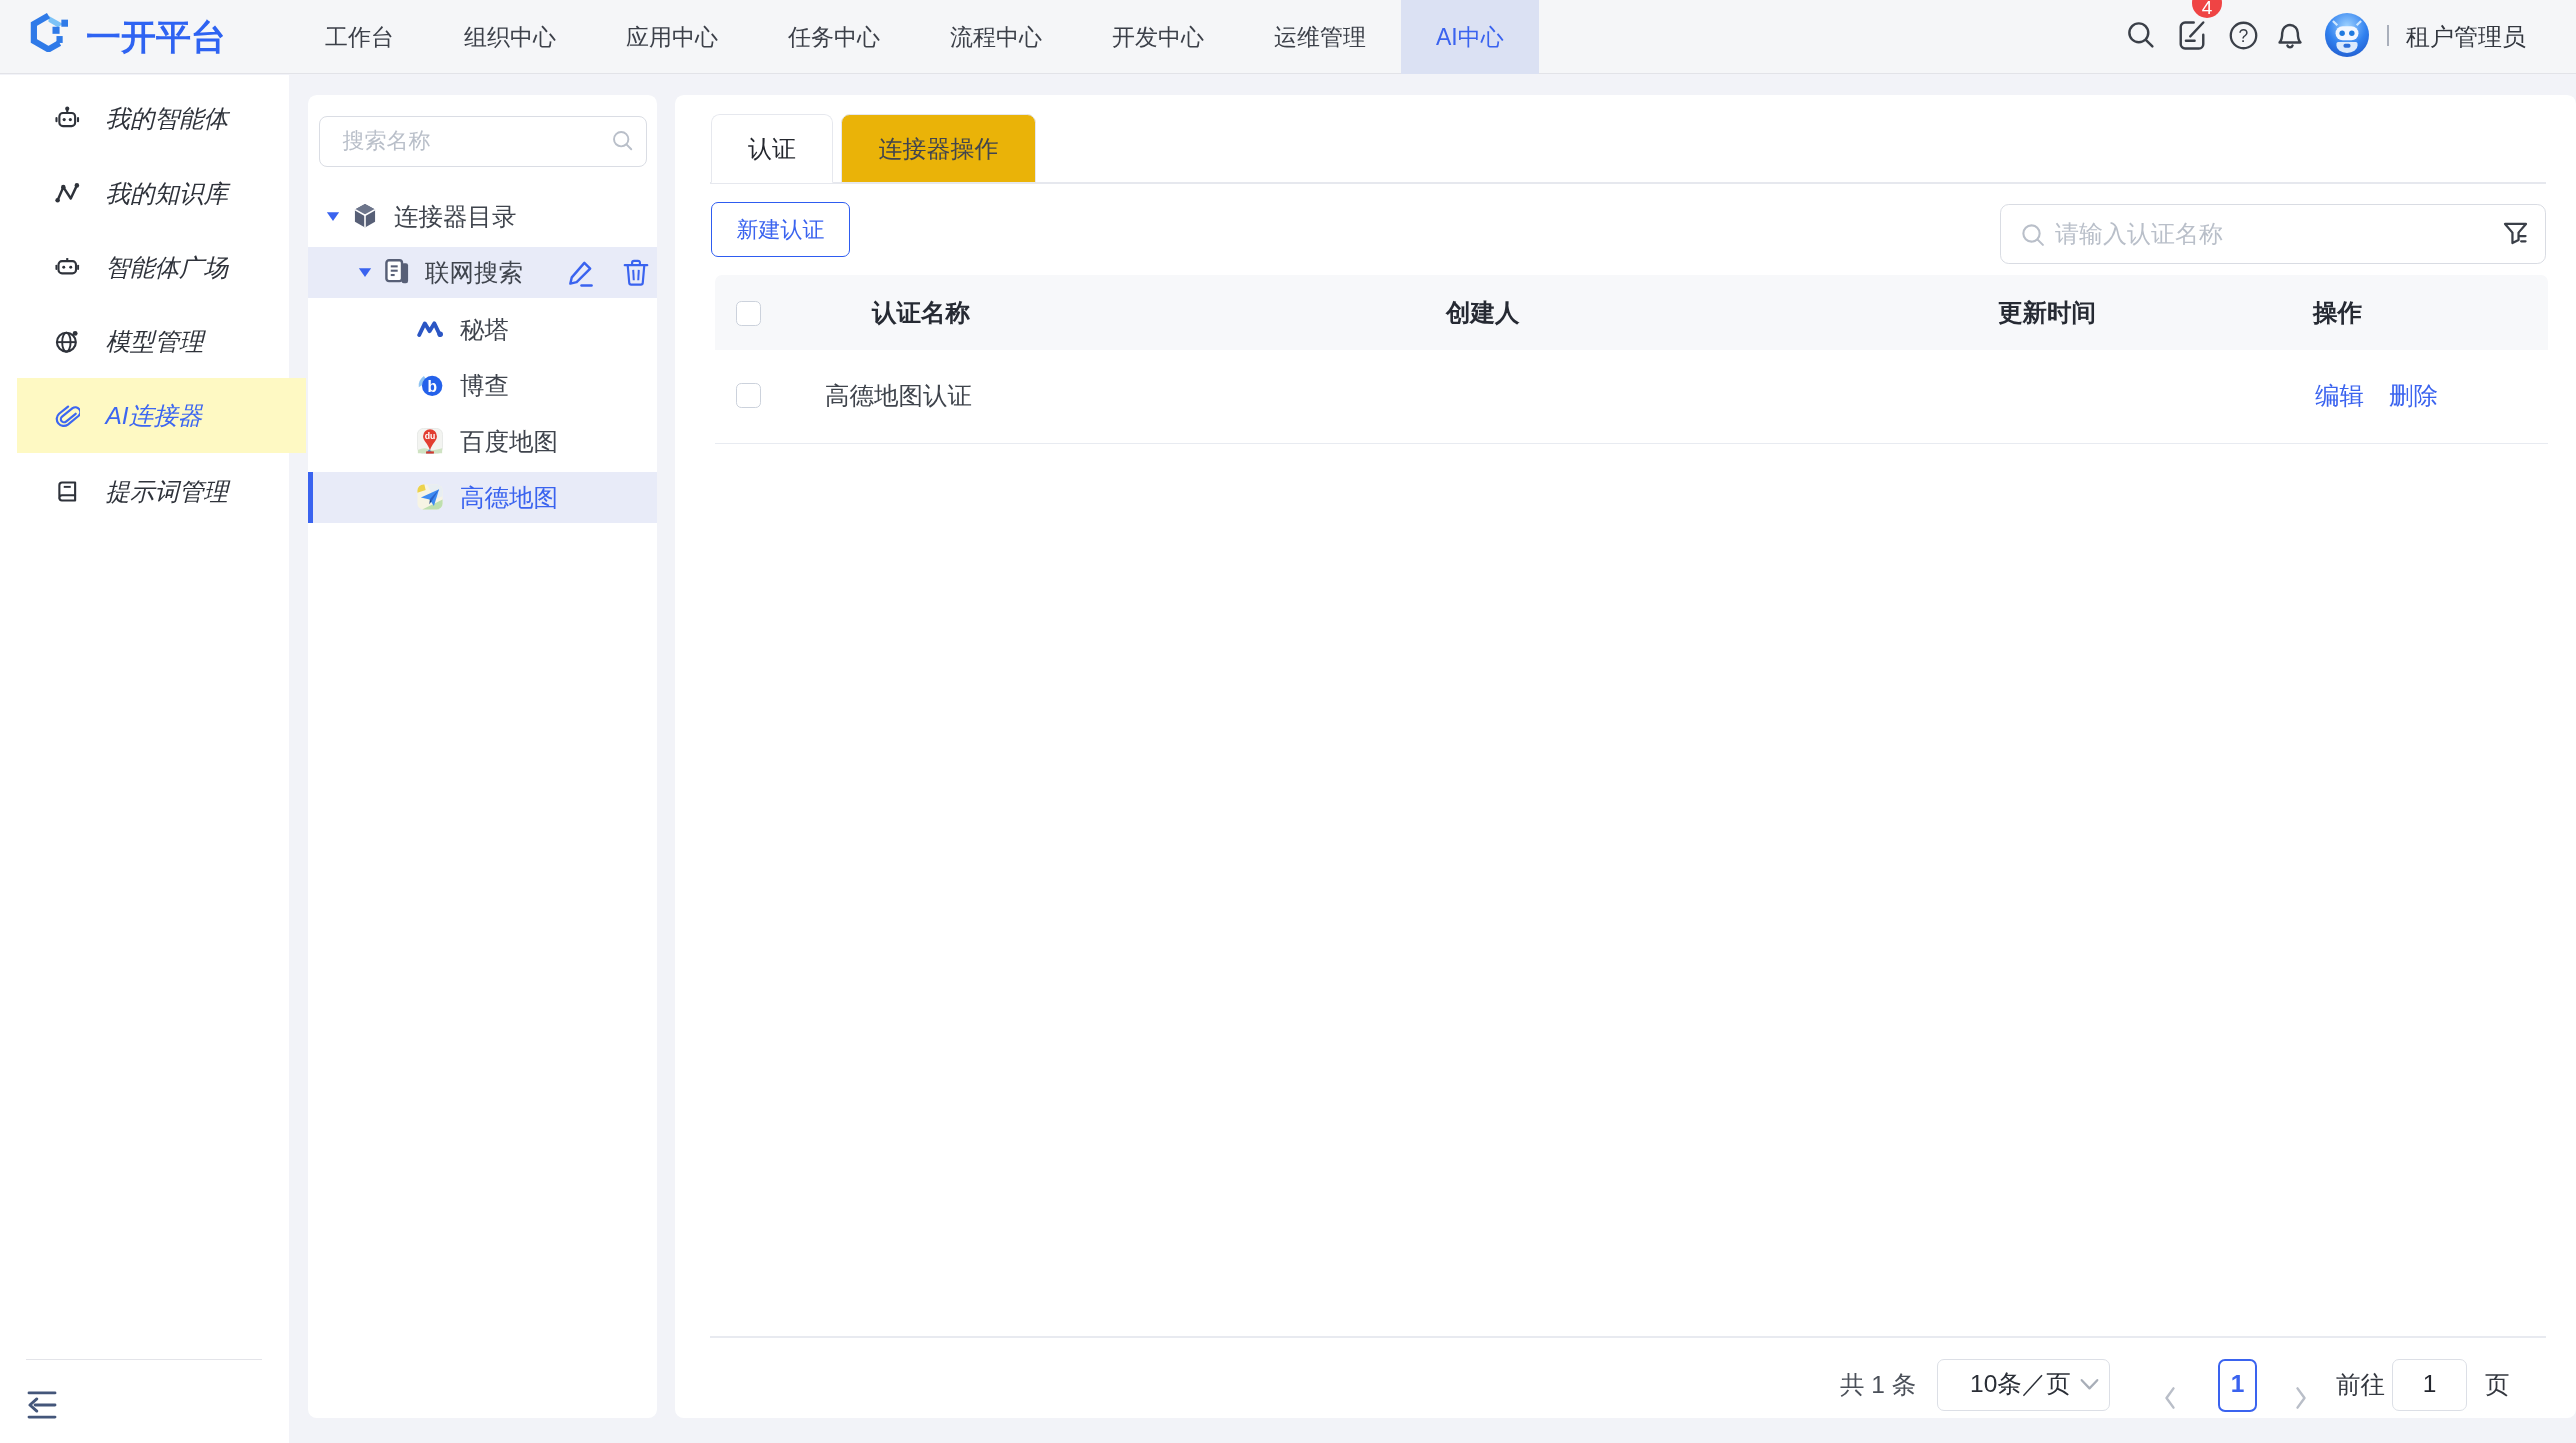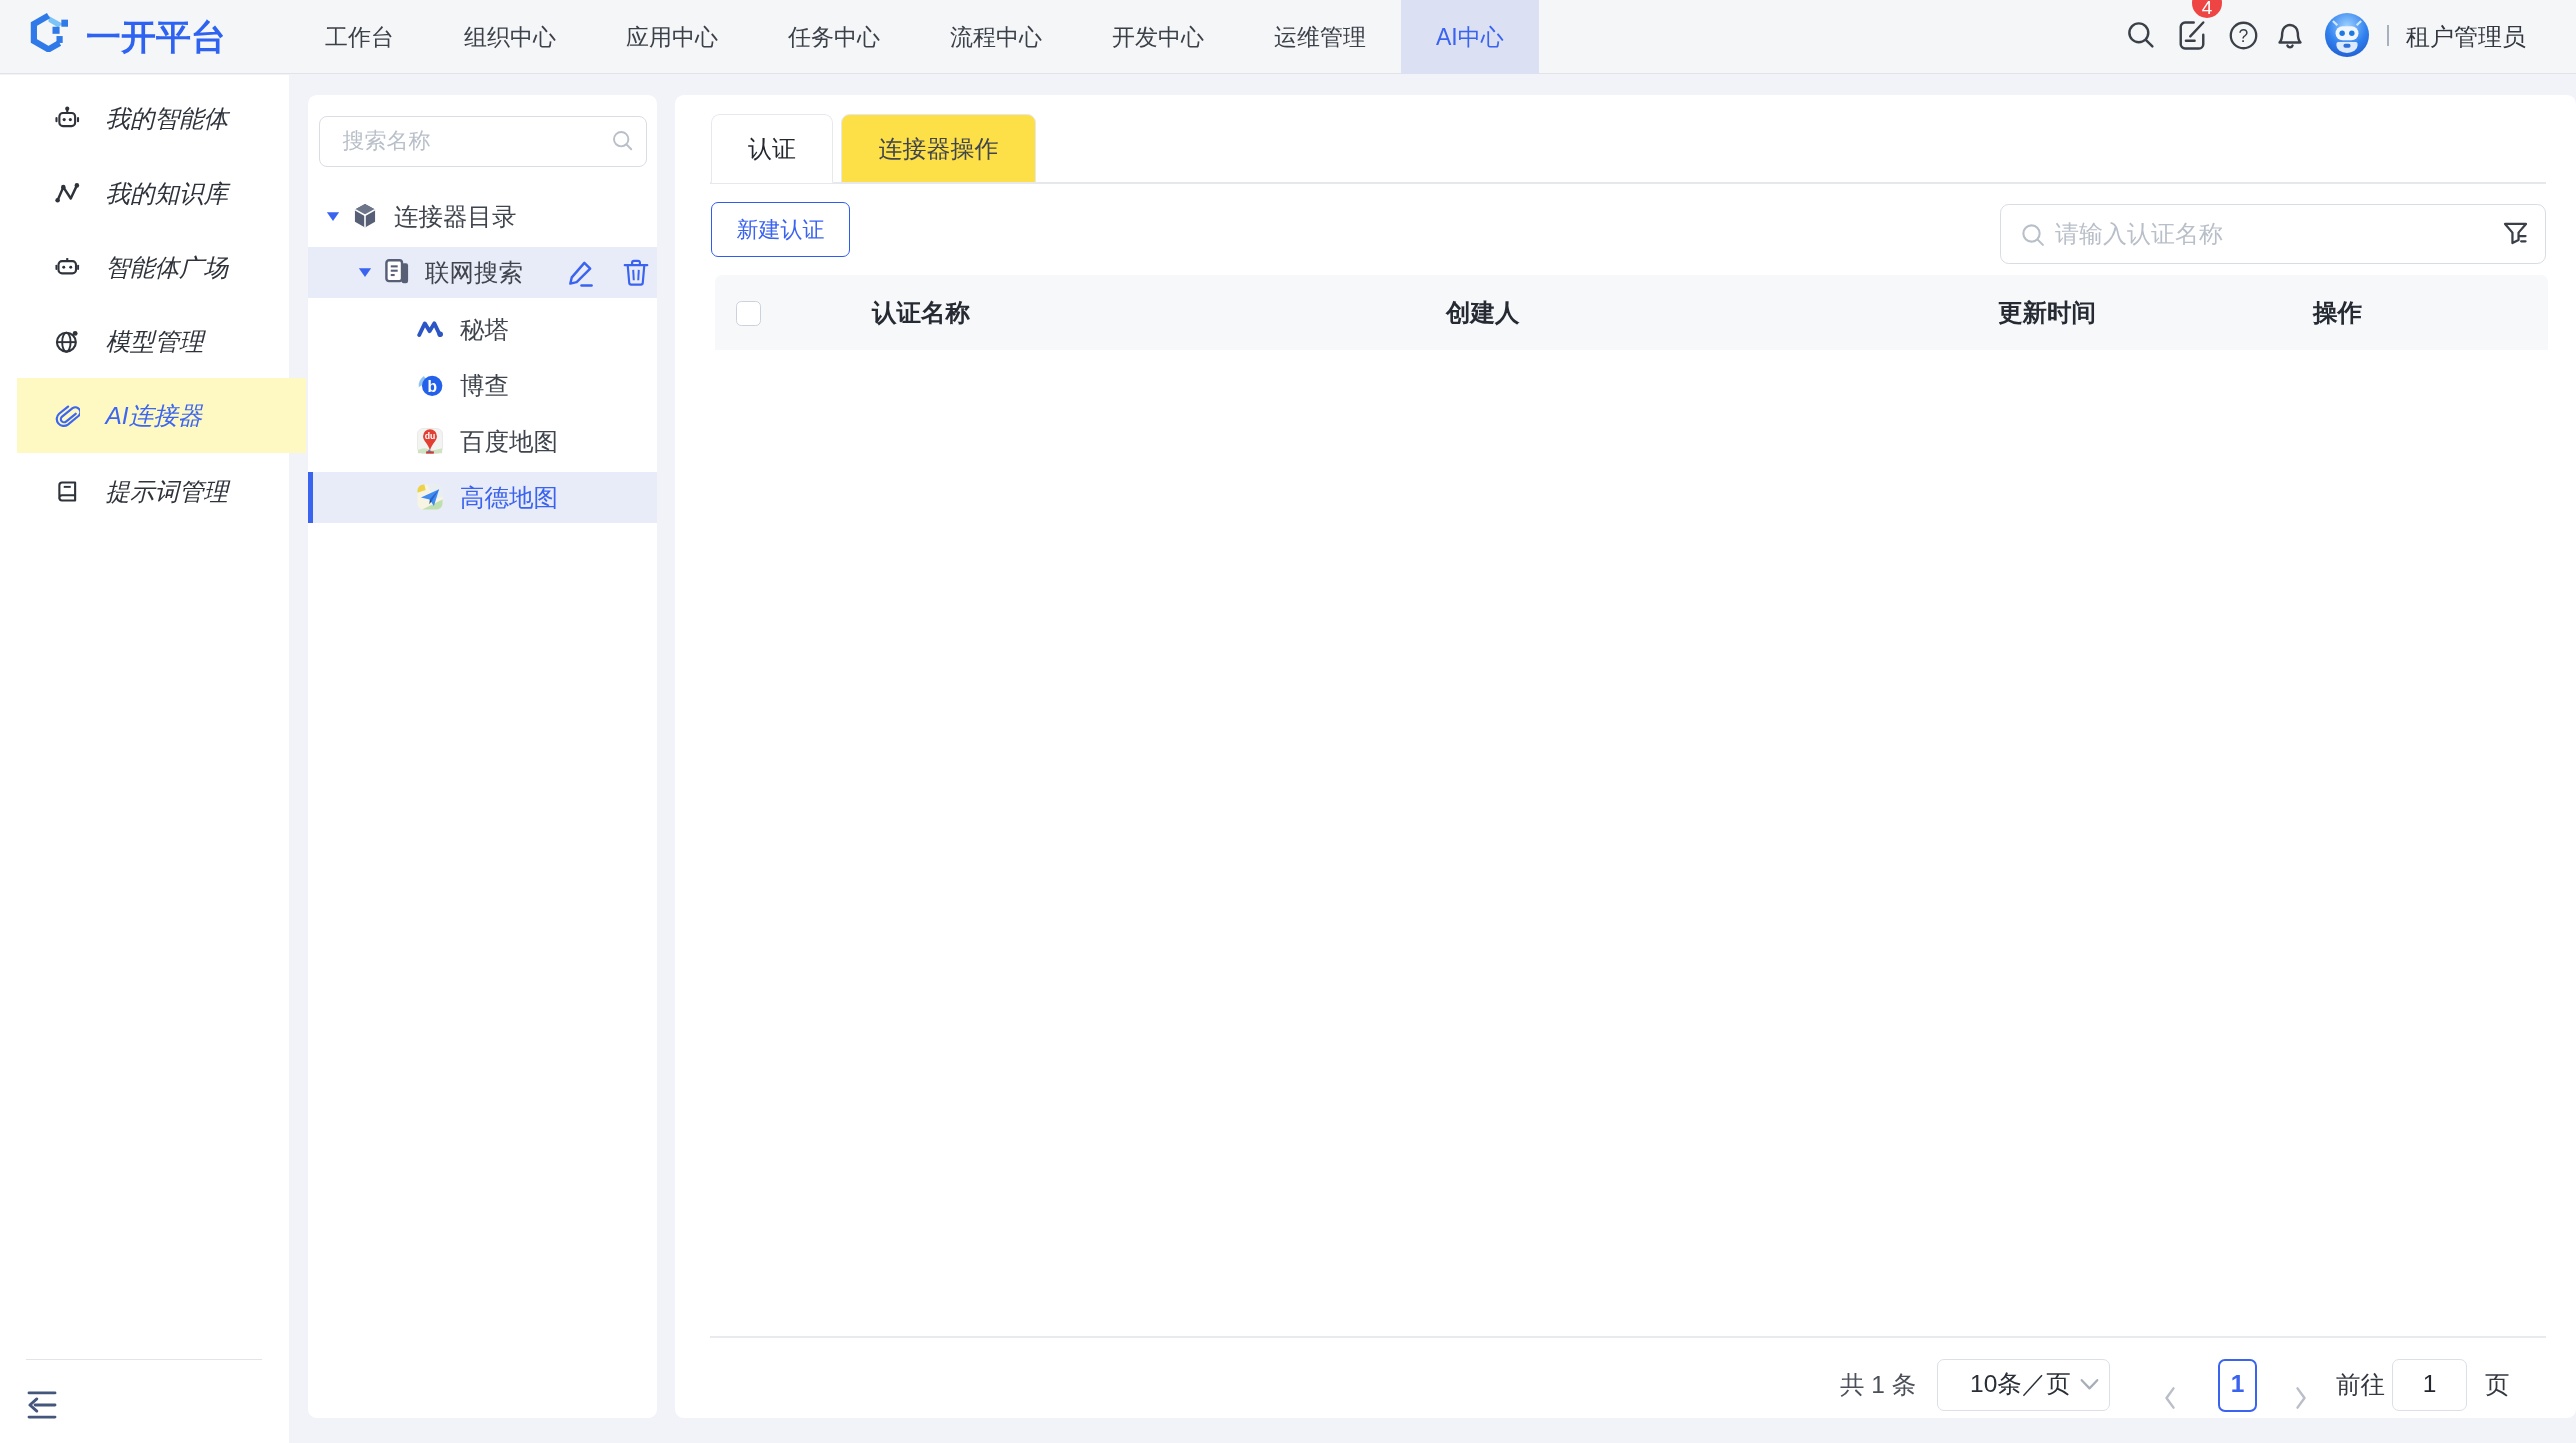--- a/index.html
+++ b/index.html
@@ -29,21 +29,21 @@
 .mainp{position:absolute;left:675px;top:95px;width:1901px;height:1323px;background:#fff;border-radius:8.8px;}
 
 .tsearch{position:absolute;left:10.5px;top:21px;width:328px;height:51px;border:1.8px solid #dadde4;border-radius:8px;background:#fff;}
 .tsearch .ph{position:absolute;left:23px;top:0;line-height:47px;font-size:22px;color:#b9bfc9;}
 .trow{position:absolute;left:0;width:349px;height:51px;display:flex;align-items:center;font-size:24.5px;color:#3f444d;}
 .trow.selp,.trow.selc{background:#e8ebf8;}
 .selbar{position:absolute;left:0;top:0;width:5.3px;height:51px;background:#3a63ef;}
 
 .tab{position:absolute;top:19px;height:69px;border:1.8px solid #e6e8ee;border-radius:8.8px 8.8px 0 0;font-size:24px;display:flex;align-items:center;justify-content:center;}
 .tab.on{background:#fff;border-bottom:1.8px solid #fff;color:#24272e;z-index:2;}
-.tab.off{background:#fde047;color:#41454e;}
+.tab.off{background:#eab308;color:#41454e;}
 .tabline{position:absolute;left:35px;top:87px;width:1836px;height:1.8px;background:#e6e8ee;}
 .btn-new{position:absolute;left:36px;top:107px;width:139px;height:55px;border:1.8px solid #2e5cf0;border-radius:7px;color:#3a63ef;font-size:22px;display:flex;align-items:center;justify-content:center;background:#fff;}
 .msearch{position:absolute;left:1325px;top:109px;width:546px;height:60px;border:1.8px solid #d9dce3;border-radius:8.8px;background:#fff;}
 .msearch .ph{position:absolute;left:54px;top:0;line-height:57px;font-size:24px;color:#b9bfc9;}
 
 .thead{position:absolute;left:40px;top:180px;width:1833px;height:75px;background:#f7f8fa;border-radius:7px 7px 0 0;}
 .trowd{position:absolute;left:40px;top:255px;width:1833px;height:94px;border-bottom:1.8px solid #e8ebf1;}
 .cbx{position:absolute;width:24.5px;height:24.5px;border:1.8px solid #ccd2dc;border-radius:5.3px;background:#fff;}
 .hcell{position:absolute;font-size:24.5px;font-weight:bold;color:#262a33;line-height:75px;}
 .dcell{position:absolute;font-size:24.5px;color:#3f444c;line-height:92px;}
@@ -291,20 +291,26 @@
         <line x1="22" y1="24.5" x2="27" y2="24.5" stroke="#3a3f48" stroke-width="2.6" stroke-linecap="round"></line>
       </svg>
   </div>
   <div class="thead">
     <div class="cbx" style="left:21px;top:26px;"></div>
     <div class="hcell" style="left:110px;margin-left:47px;">认证名称</div>
     <div class="hcell" style="left:731px;">创建人</div>
     <div class="hcell" style="left:1283px;">更新时间</div>
     <div class="hcell" style="left:1598px;">操作</div>
   </div>
+  <div class="trowd">
+    <div class="cbx" style="left:21px;top:33px;width:25.4px;height:25.4px;"></div>
+    <div class="dcell" style="left:110px;">高德地图认证</div>
+    <div class="dcell blink" style="left:1600px;">编辑</div>
+    <div class="dcell blink" style="left:1674px;">删除</div>
+  </div>
   <div class="pgline"></div>
   <div class="pg" style="left:1165px;line-height:52px;">共 1 条</div>
   <div class="pg pgbox" style="left:1262px;width:173px;">
     <div style="position:absolute;left:32px;top:0;line-height:48px;color:#2a2e36;text-align:right;">10条／页</div>
     <svg style="position:absolute;right:10.5px;top:18.4px;" width="19" height="13" viewBox="0 0 22 15">
         <path d="M2 2.5 L11 12 L20 2.5" fill="none" stroke="#a8aeb8" stroke-width="2.6" stroke-linecap="round" stroke-linejoin="round"></path>
       </svg>
   </div>
   <svg class="pg" style="left:1488px;top:1277px;" width="14" height="24.5" viewBox="0 0 16 28">
       <path d="M12 3 L4 14 L12 25" fill="none" stroke="#b9bec8" stroke-width="2.8" stroke-linecap="round" stroke-linejoin="round"></path>

